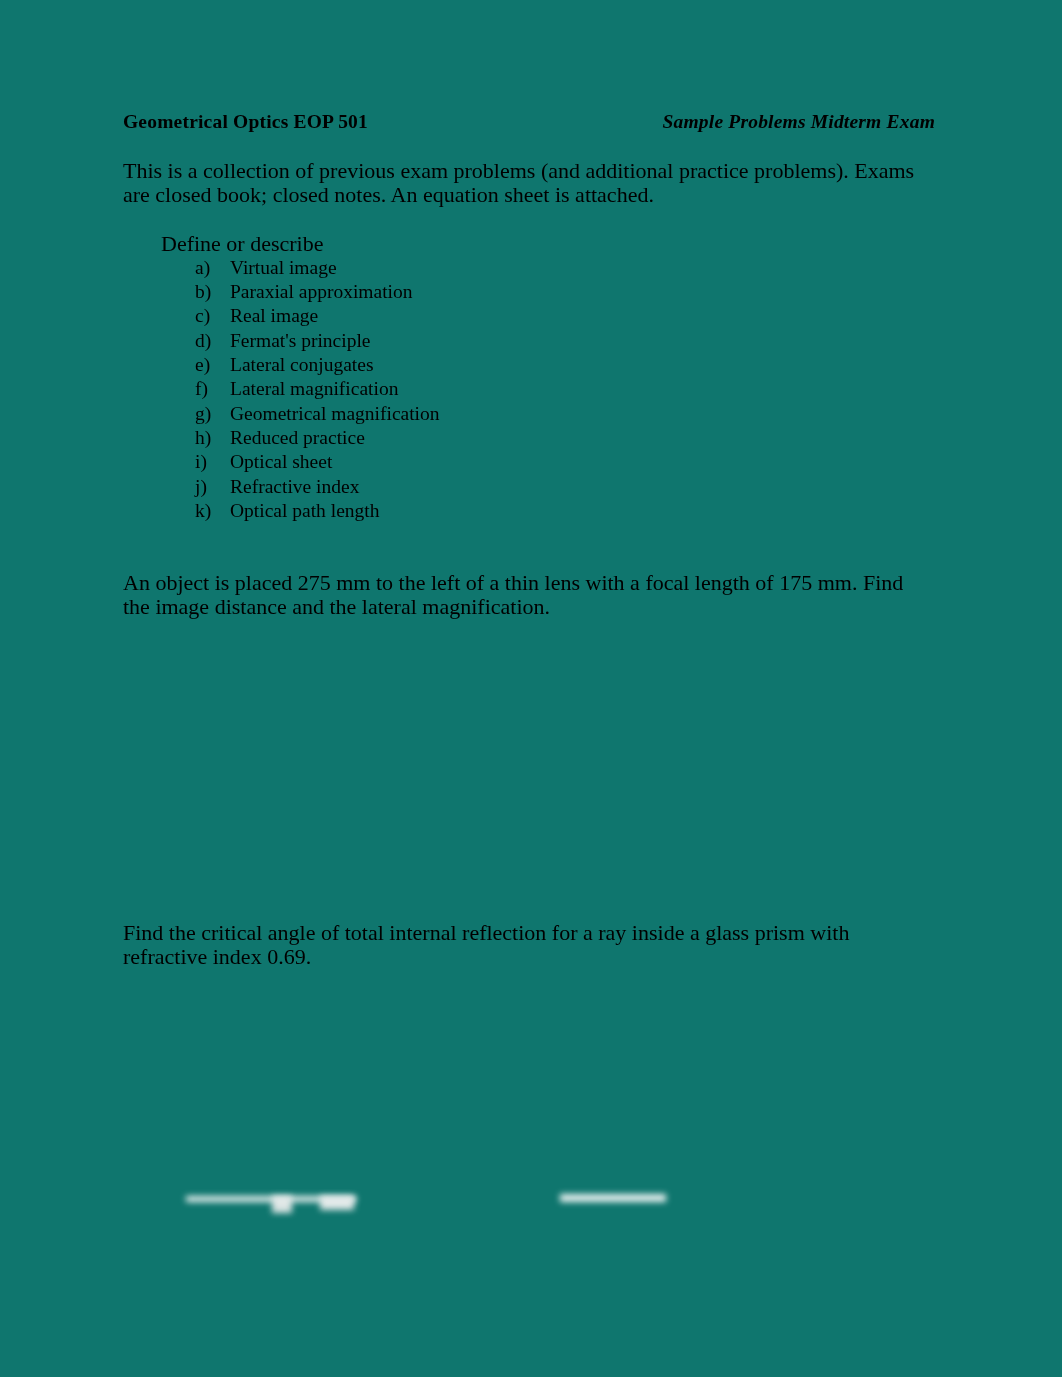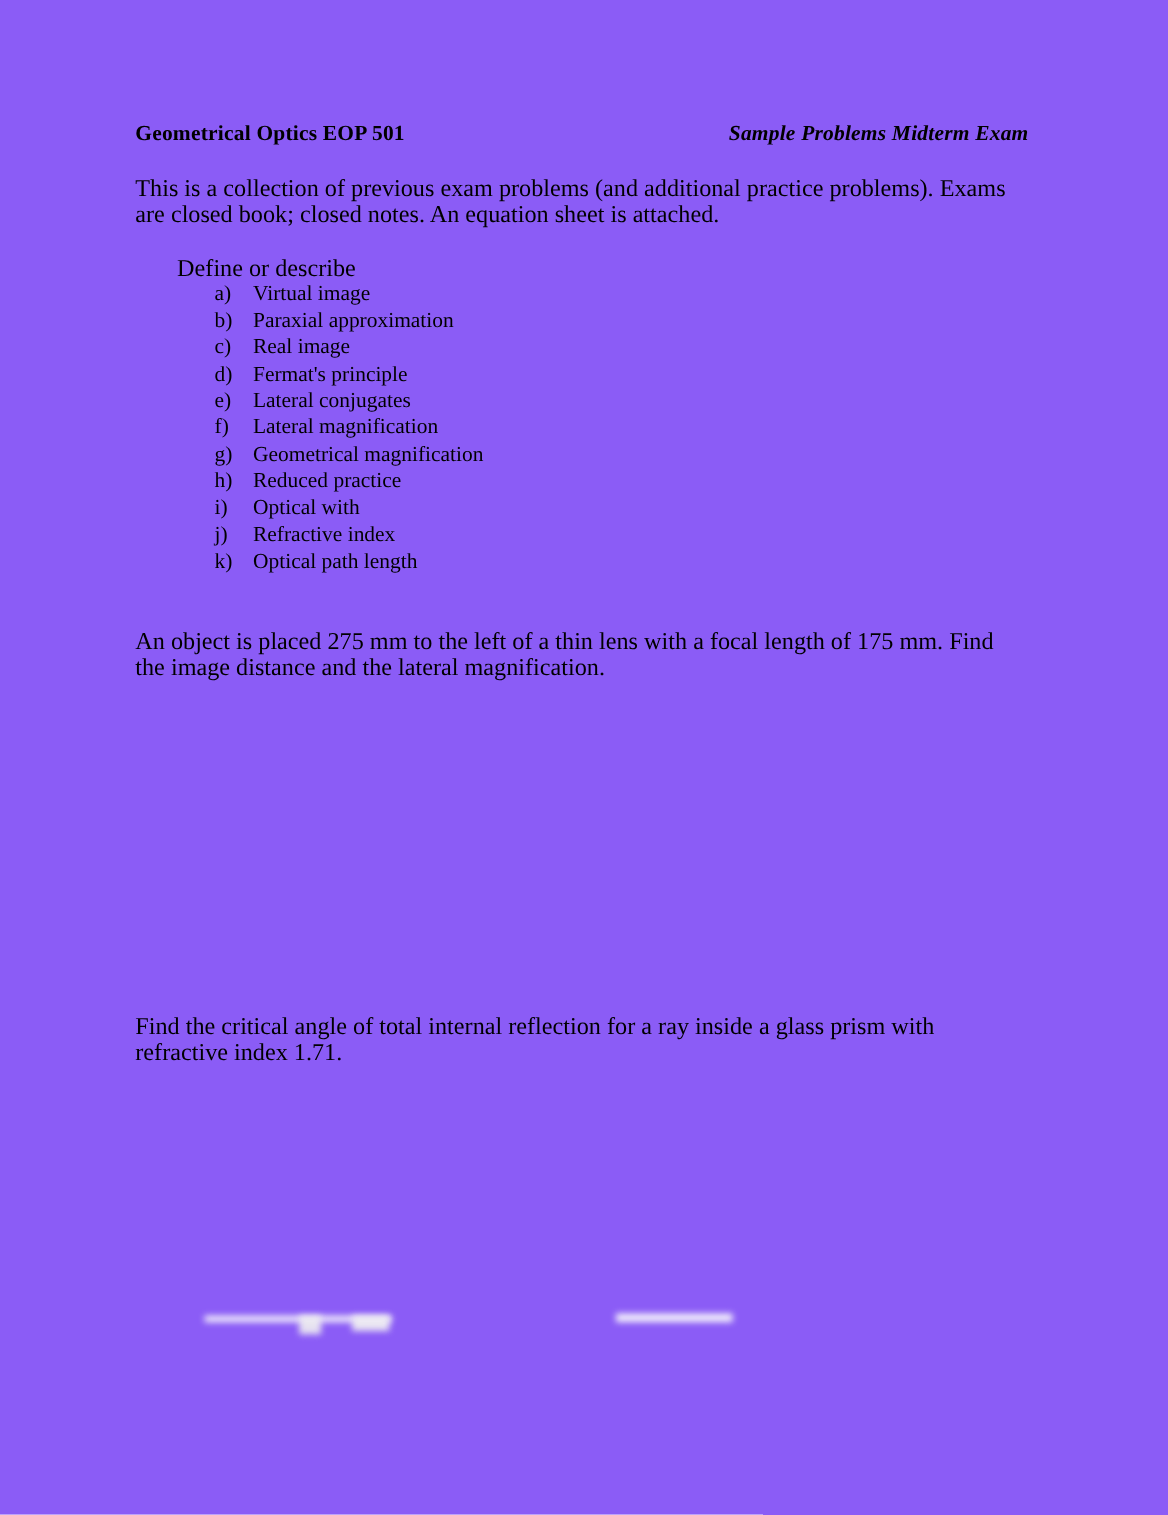--- a/index.html
+++ b/index.html
@@ -9,21 +9,21 @@
     background: #ffffff;
   }
   body {
     font-family: "Liberation Serif", "DejaVu Serif", serif;
     color: #000000;
   }
   .page {
     position: relative;
     width: 1062px;
     height: 1377px;
-    background: #8b5cf6;
+    background: #0f766e;
     overflow: hidden;
     box-sizing: border-box;
   }
   .content {
     position: absolute;
     left: 123px;
     top: 0;
     width: 812px;
   }
   .doc-header {
@@ -139,21 +139,21 @@
         <li>
           <span class="marker">g)</span>
           <span>Geometrical magnification</span>
         </li>
         <li>
           <span class="marker">h)</span>
           <span>Reduced practice</span>
         </li>
         <li>
           <span class="marker">i)</span>
-          <span>Optical with</span>
+          <span>Optical sheet</span>
         </li>
         <li>
           <span class="marker">j)</span>
           <span>Refractive index</span>
         </li>
         <li>
           <span class="marker">k)</span>
           <span>Optical path length</span>
         </li>
       </ol>
@@ -161,21 +161,21 @@
 
     <div class="spacer-2"></div>
 
     <p class="body-text">An object is placed 275 mm to the left of a thin lens with a focal length of 175 mm. Find the image distance and the lateral magnification.</p>
 
     <div class="answer-space-large"></div>
 
 
     <div class="answer-space-medium"></div>
 
-    <p class="body-text">Find the critical angle of total internal reflection for a ray inside a glass prism with refractive index 1.71.</p>
+    <p class="body-text">Find the critical angle of total internal reflection for a ray inside a glass prism with refractive index 0.69.</p>
 
   </div>
 
   <div class="scan-artifacts">
     <div class="smudge s1"></div>
     <div class="smudge s2"></div>
     <div class="smudge s3"></div>
     <div class="smudge s4"></div>
   </div>
 </div>

